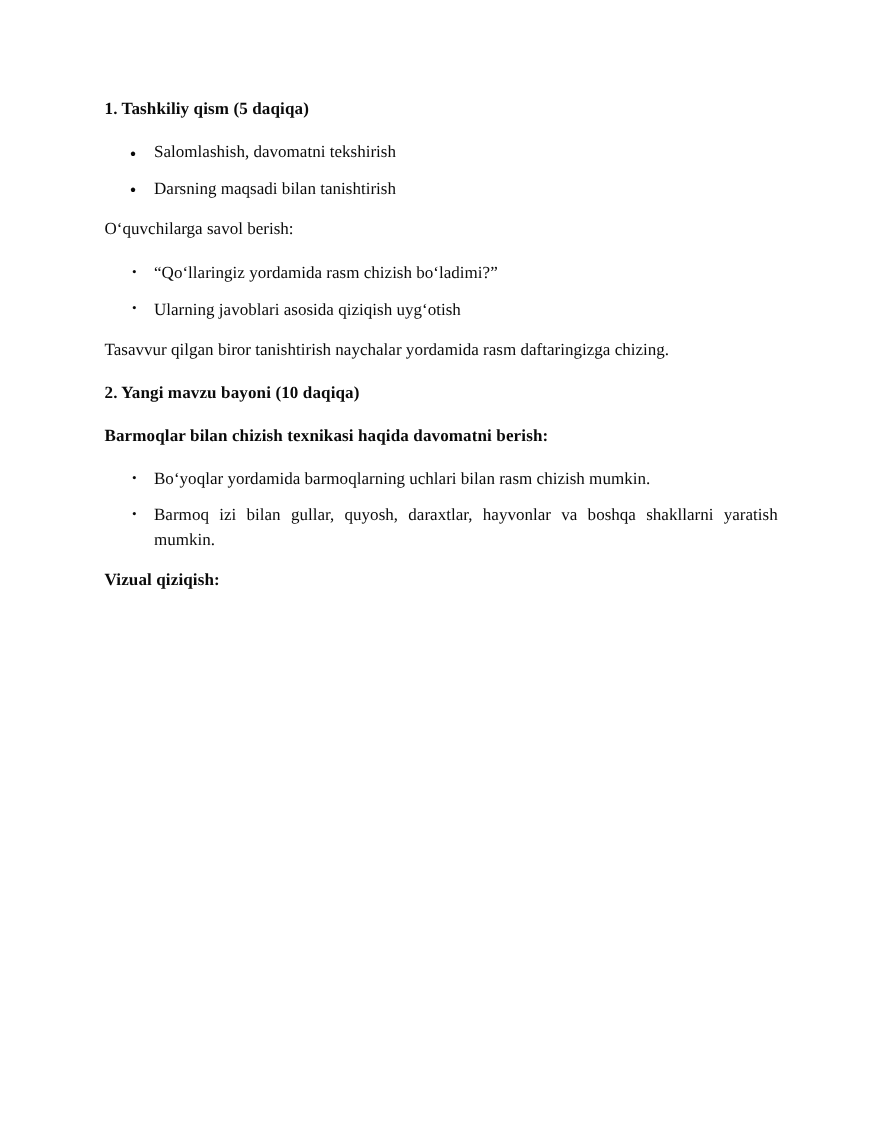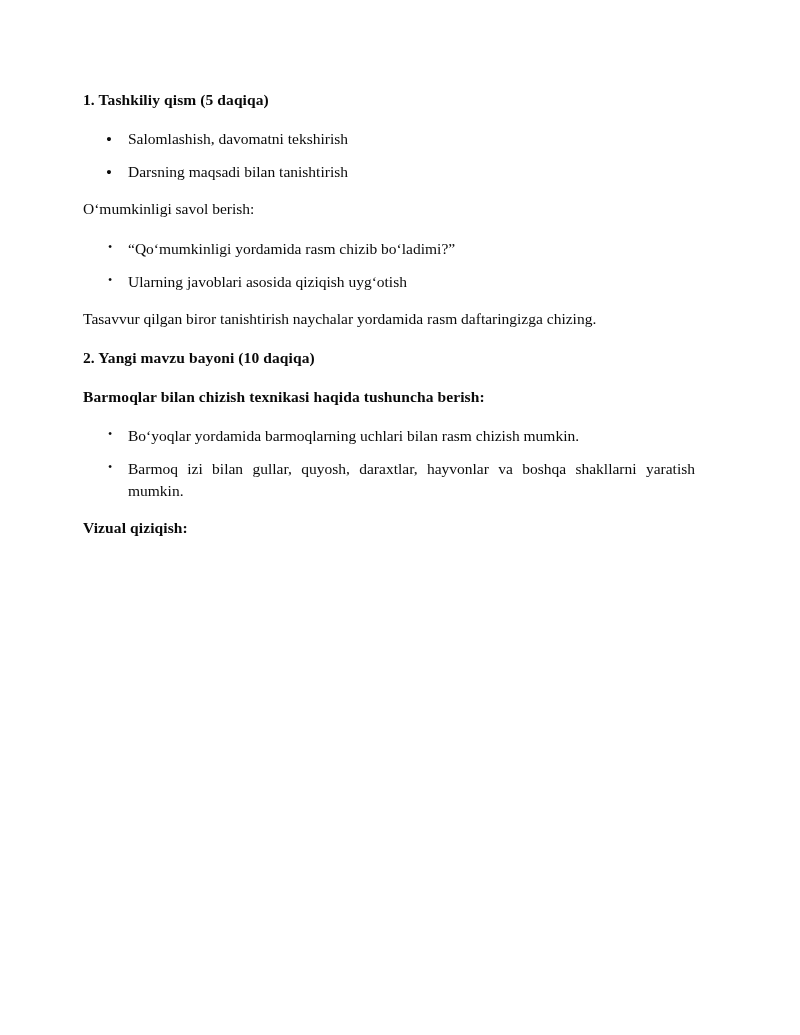--- a/index.html
+++ b/index.html
@@ -12,21 +12,21 @@
     width: 800px;
     height: 1035px;
     background: #ffffff;
     margin: 0 auto;
     overflow: hidden;
     font-family: "Liberation Serif", "DejaVu Serif", serif;
     color: #0a0a0a;
   }
   .content {
     position: absolute;
-    left: 83px;
+    left: 95px;
     top: 90px;
     width: 612px;
   }
 
   
   .heading {
     font-weight: bold;
     font-size: 15.5px;
     line-height: 1.32;
     margin: 0 0 18px 0;
@@ -93,33 +93,33 @@
 <div class="page">
   <div class="content">
 
     <p class="heading">1. Tashkiliy qism (5 daqiqa)</p>
 
     <ul class="blist big-bullets gap-after-list">
       <li>Salomlashish, davomatni tekshirish</li>
       <li>Darsning maqsadi bilan tanishtirish</li>
     </ul>
 
-    <p class="para">O‘mumkinligi savol berish:</p>
+    <p class="para">O‘quvchilarga savol berish:</p>
 
     <ul class="blist small-bullets gap-after-list">
-      <li>“Qo‘mumkinligi yordamida rasm chizib bo‘ladimi?”</li>
+      <li>“Qo‘llaringiz yordamida rasm chizish bo‘ladimi?”</li>
       <li>Ularning javoblari asosida qiziqish uyg‘otish</li>
     </ul>
 
 
     <p class="para">Tasavvur qilgan biror tanishtirish naychalar yordamida rasm daftaringizga chizing.</p>
 
     <p class="heading">2. Yangi mavzu bayoni (10 daqiqa)</p>
 
-    <p class="subheading">Barmoqlar bilan chizish texnikasi haqida tushuncha berish:</p>
+    <p class="subheading">Barmoqlar bilan chizish texnikasi haqida davomatni berish:</p>
 
     <ul class="blist small-bullets gap-after-list">
       <li>Bo‘yoqlar yordamida barmoqlarning uchlari bilan rasm chizish mumkin.</li>
       <li class="justified">Barmoq izi bilan gullar, quyosh, daraxtlar, hayvonlar va boshqa shakllarni yaratish mumkin.</li>
     </ul>
 
     <p class="subheading">Vizual qiziqish:</p>
 
 
   </div>

